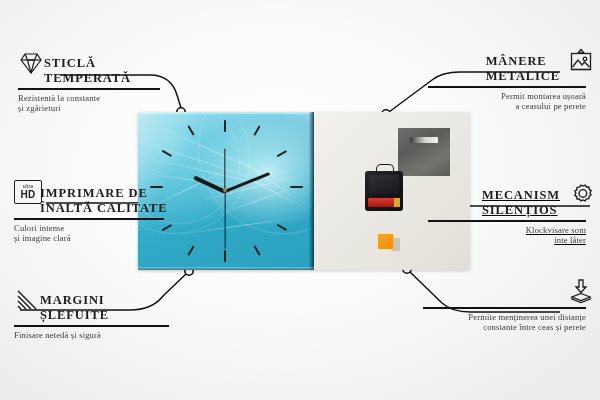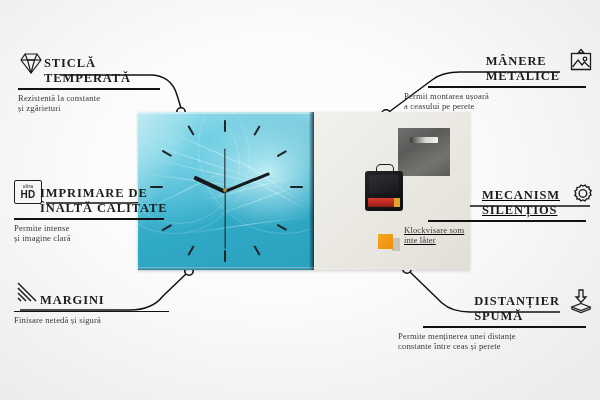--- a/index.html
+++ b/index.html
@@ -213,21 +213,21 @@
     margin-top: 3px;
   }
   .callout .sub {
     font-family: "Liberation Serif", serif;
     font-size: 8.6px;
     color: #3a3a3a;
     line-height: 10.6px;
     margin-top: 3px;
     letter-spacing: .15px;
   }
-  .callout.right .sub { text-align: left; }
+  .callout.right .sub { text-align: right; }
   .icon {
     flex: 0 0 auto;
     width: 18px;
     height: 26px;
     display: block;
   }
   .hdbox {
     width: 26px; height: 22px;
     border: 1.4px solid #1c1c1c;
     border-radius: 2px;
@@ -366,37 +366,38 @@
           <span class="hd">HD</span>
         </span>
       </span>
       <div class="title">
         <div>IMPRIMARE DE</div>
         <div>ÎNALTĂ CALITATE</div>
       </div>
     </div>
     <div class="rule" style="width:150px;"></div>
     <div class="sub">
-      <div>Permite intense</div>
+      <div>Culori intense</div>
       <div>și imagine clară</div>
     </div>
   </div>
 
   <div class="callout left" style="left:14px; top:277px; width:170px;">
     <div class="head">
       <span class="icon">
         <svg viewBox="0 0 26 26" width="26" height="26" fill="none" stroke="#1c1c1c" stroke-width="1.5">
           <path d="M4 4 L22 22"></path>
           <path d="M4 9 L17 22"></path>
           <path d="M4 14 L12 22"></path>
           <path d="M4 19 L7 22"></path>
         </svg>
       </span>
       <div class="title">
         <div>MARGINI</div>
+        <div>ȘLEFUITE</div>
       </div>
     </div>
     <div class="rule" style="width:155px;"></div>
     <div class="sub">
       <div>Finisare netedă și sigură</div>
     </div>
   </div>
 
   <div class="callout right" style="left:404px; top:38px; width:182px;">
     <div class="head">
@@ -446,24 +447,20 @@
 
   <div class="callout right" style="left:398px; top:278px; width:188px;">
     <div class="head">
       <span class="icon">
         <svg viewBox="0 0 26 26" width="26" height="26" fill="none" stroke="#1c1c1c" stroke-width="1.3">
           <path d="M11 2 L15 2 L15 9 L18 9 L13 14.5 L8 9 L11 9 Z"></path>
           <path d="M13 15.5 L22 19 L13 22.5 L4 19 Z"></path>
           <path d="M4 19 L4 21 L13 24.5 L22 21 L22 19"></path>
         </svg>
       </span>
-      <div class="title">
-        <div>DISTANȚIER</div>
-        <div>SPUMĂ</div>
-      </div>
     </div>
     <div class="rule" style="width:163px; margin-left:25px;"></div>
     <div class="sub">
       <div>Permite menținerea unei distanțe</div>
       <div>constante între ceas și perete</div>
     </div>
   </div>
 
 </div>
 

